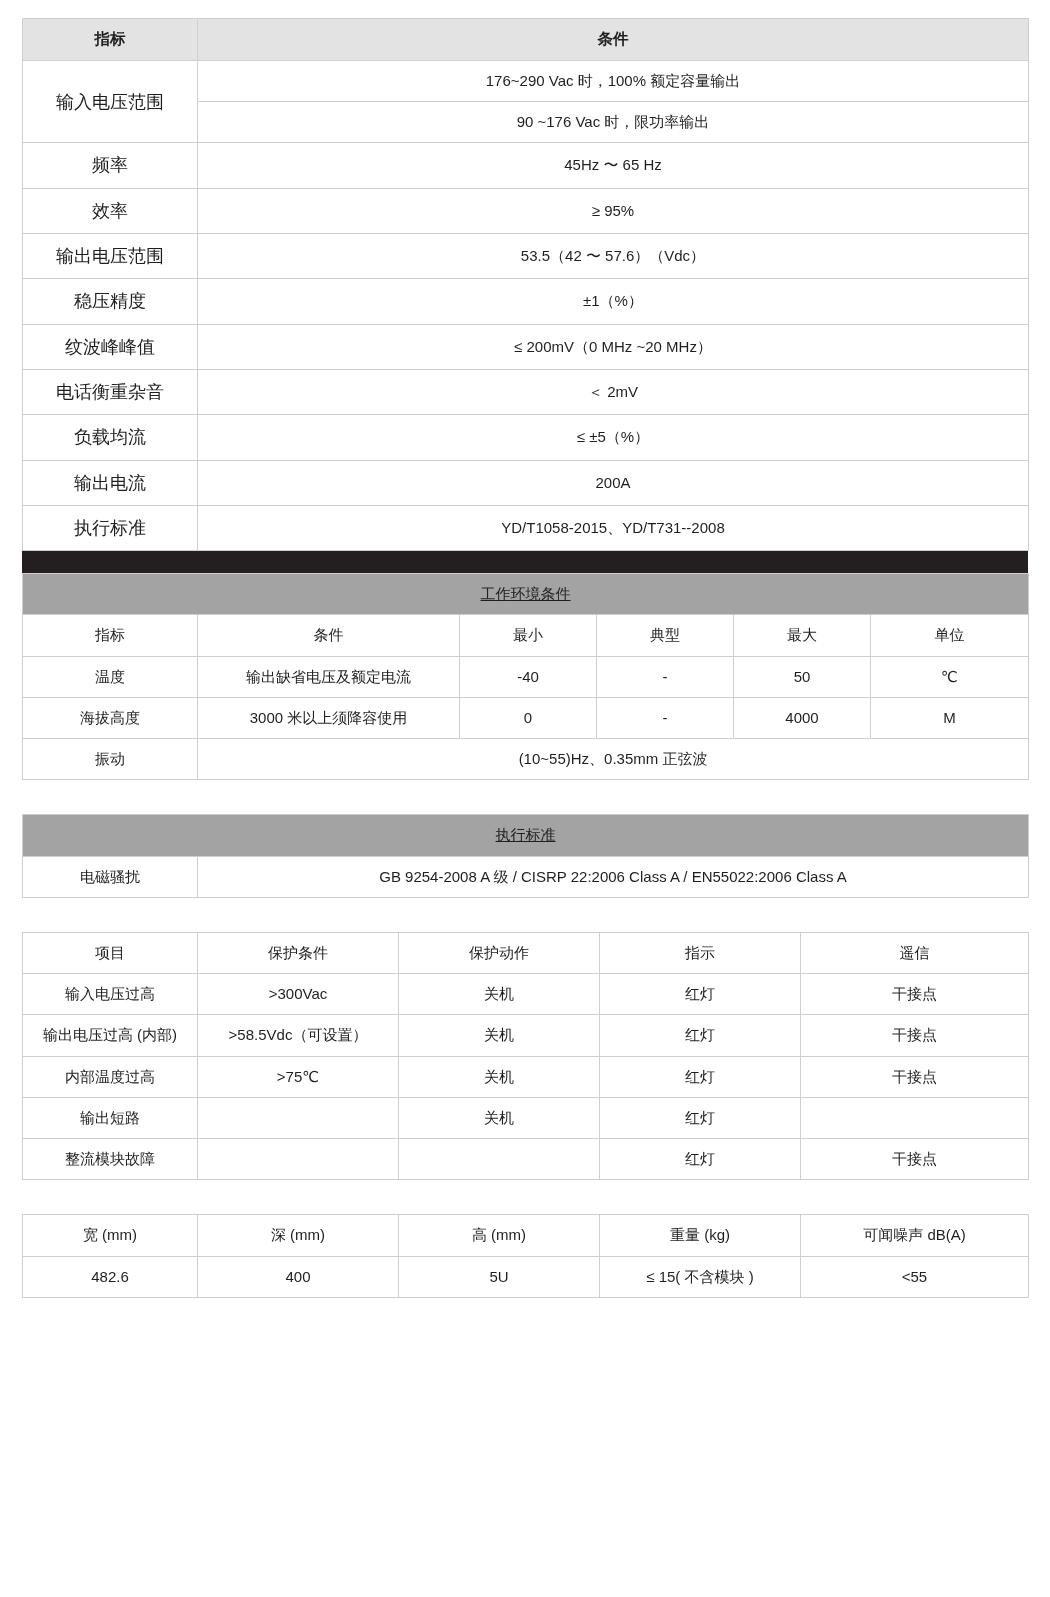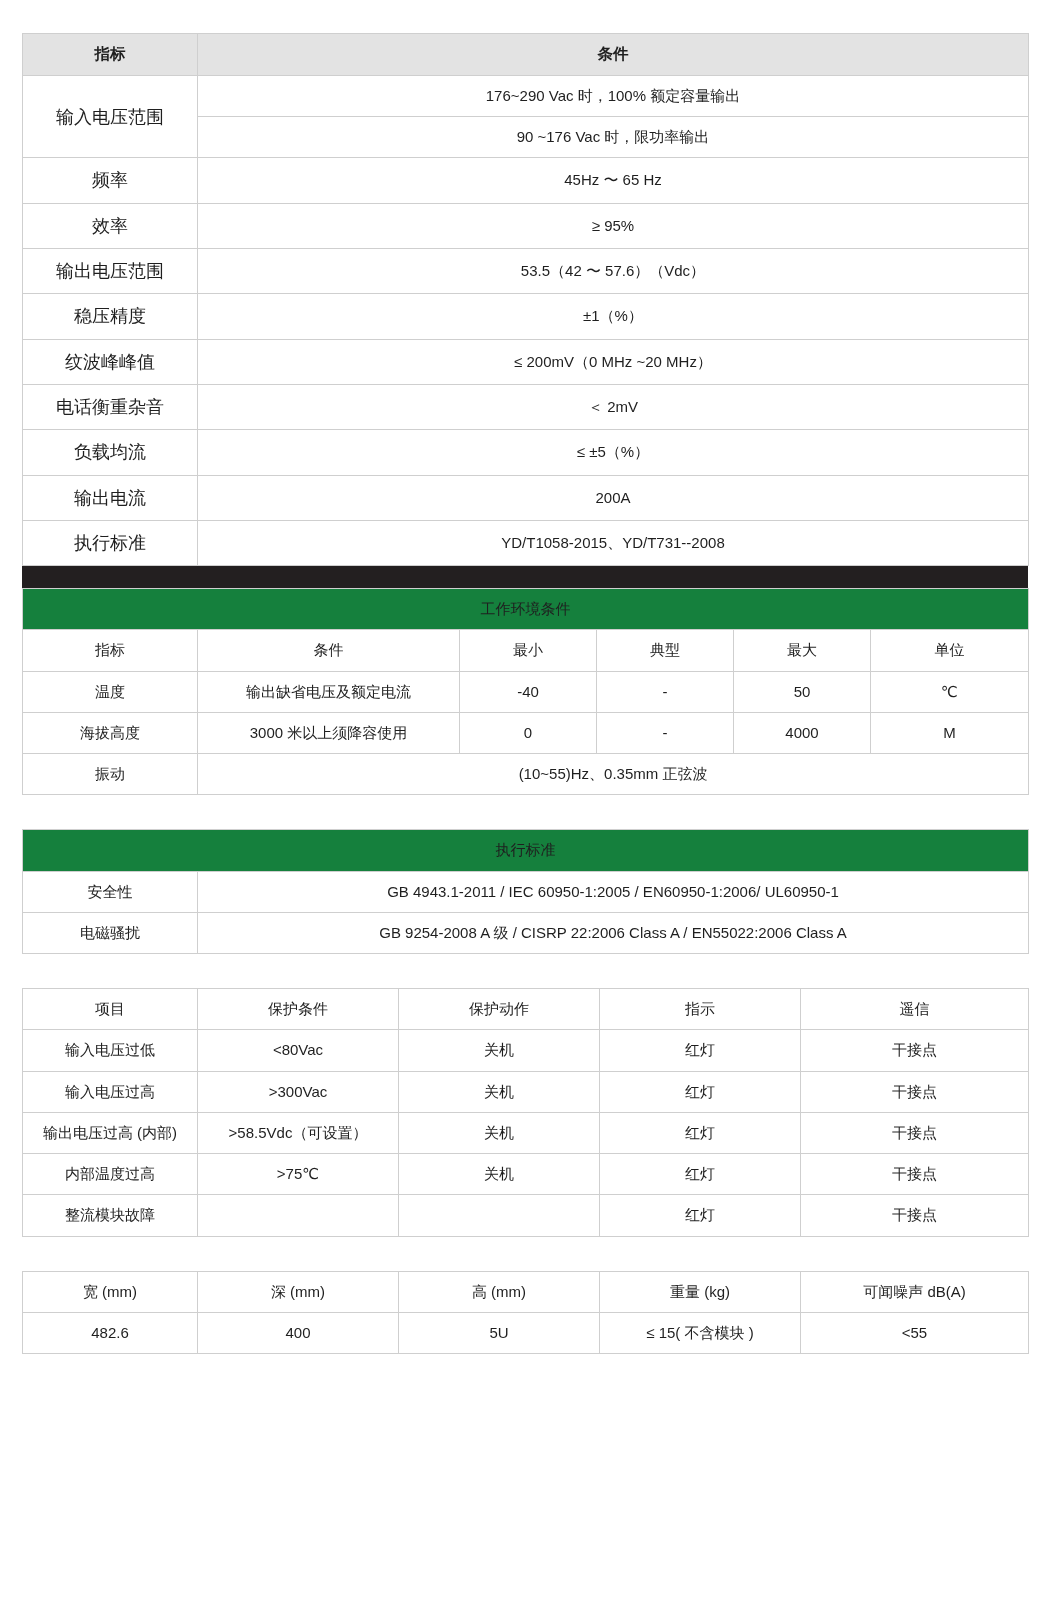--- a/index.html
+++ b/index.html
@@ -11,21 +11,20 @@
     width: 1050px;
     min-height: 1597px;
     font-family: "Liberation Sans", "DejaVu Sans", sans-serif;
     color: #1a1a1a;
     -webkit-font-smoothing: antialiased;
   }
   .page {
     width: 886px;
     box-sizing: border-box;
     padding: 18px 22px 20px 22px;
-    margin-top: 15px;
   }
   table.spec {
     width: 1006px;
     border-collapse: collapse;
     table-layout: fixed;
     border: 1px solid #b9b9b9;
     background: #fff;
   }
   table.spec td, table.spec th {
     border: 1px solid #cfcfcf;
@@ -39,24 +38,25 @@
   }
   table.spec td.head, table.spec th.head {
     background: #e3e3e3;
     font-weight: bold;
     font-size: 15.5px;
   }
   table.spec td.label {
     font-size: 18px;
   }
   .title-row td {
-    background: #15803d;
+    background: #a3a3a3;
     font-weight: bold;
     font-size: 16px;
     padding: 12px 6px;
+    text-decoration: underline;
   }
   .black-bar {
     width: 1006px;
     height: 22px;
     background: #231f20;
     margin: 0;
   }
   .gap {
     height: 34px;
   }
@@ -181,24 +181,20 @@
     <table class="spec">
       <colgroup>
           <col style="width:175px">
           <col style="width:831px">
         </colgroup>
       <tbody>
         <tr class="title-row">
           <td colspan="2">执行标准</td>
         </tr>
         <tr>
-          <td>安全性</td>
-          <td>GB 4943.1-2011 / IEC 60950-1:2005 / EN60950-1:2006/ UL60950-1</td>
-        </tr>
-        <tr>
           <td>电磁骚扰</td>
           <td>GB 9254-2008 A 级 / CISRP 22:2006 Class A / EN55022:2006 Class A</td>
         </tr>
       </tbody>
     </table>
   </div>
 
   <div class="gap"></div>
 
   <div class="block">
@@ -212,46 +208,46 @@
       </colgroup>
       <tbody>
         <tr>
           <td>项目</td>
           <td>保护条件</td>
           <td>保护动作</td>
           <td>指示</td>
           <td>遥信</td>
         </tr>
         <tr>
-          <td>输入电压过低</td>
-          <td>&lt;80Vac</td>
-          <td>关机</td>
-          <td>红灯</td>
-          <td>干接点</td>
-        </tr>
-        <tr>
           <td>输入电压过高</td>
           <td>&gt;300Vac</td>
           <td>关机</td>
           <td>红灯</td>
           <td>干接点</td>
         </tr>
         <tr>
           <td>输出电压过高 (内部)</td>
           <td>&gt;58.5Vdc（可设置）</td>
           <td>关机</td>
           <td>红灯</td>
           <td>干接点</td>
         </tr>
         <tr>
           <td>内部温度过高</td>
           <td>&gt;75℃</td>
           <td>关机</td>
           <td>红灯</td>
           <td>干接点</td>
+        </tr>
+        <tr>
+          <td>输出短路</td>
+          <td></td>
+          <td>关机</td>
+          <td>红灯</td>
+          <td></td>
         </tr>
         <tr>
           <td>整流模块故障</td>
           <td></td>
           <td></td>
           <td>红灯</td>
           <td>干接点</td>
         </tr>
       </tbody>
     </table>

